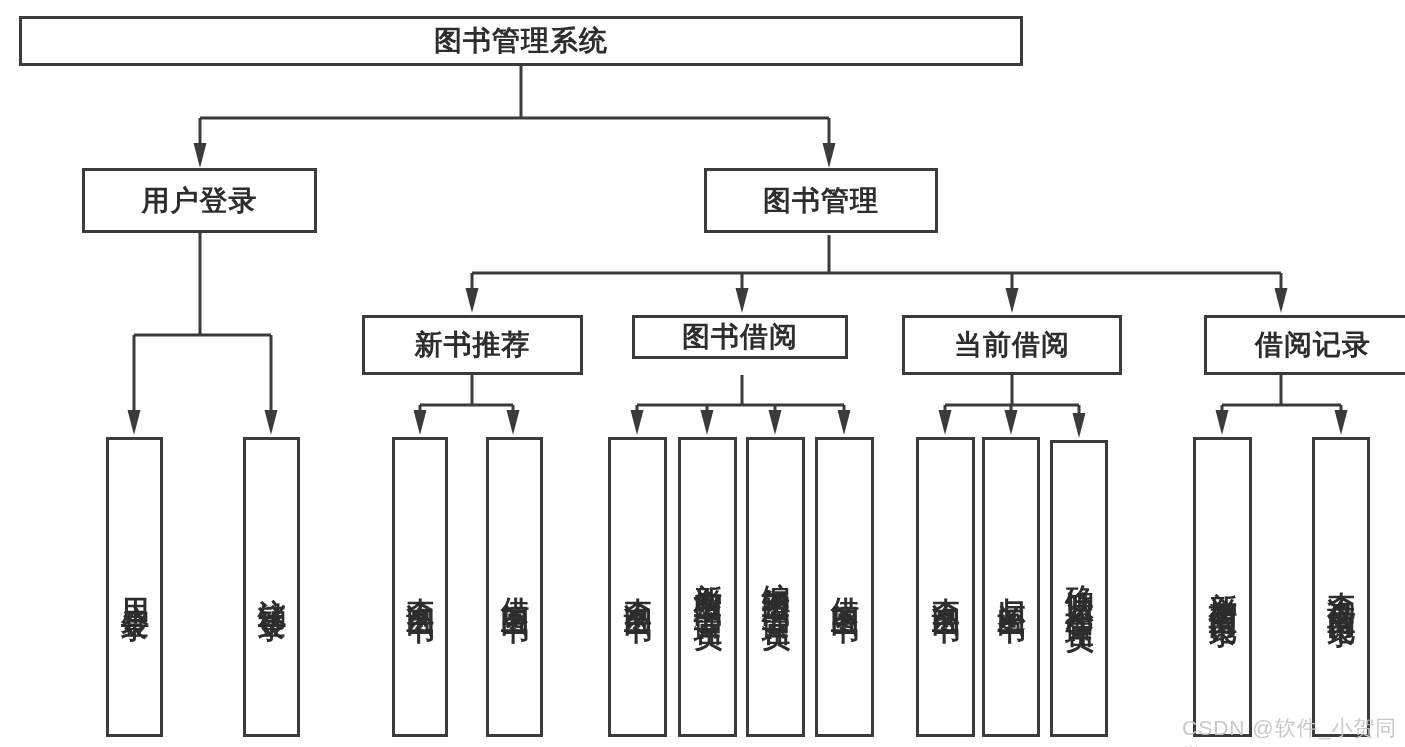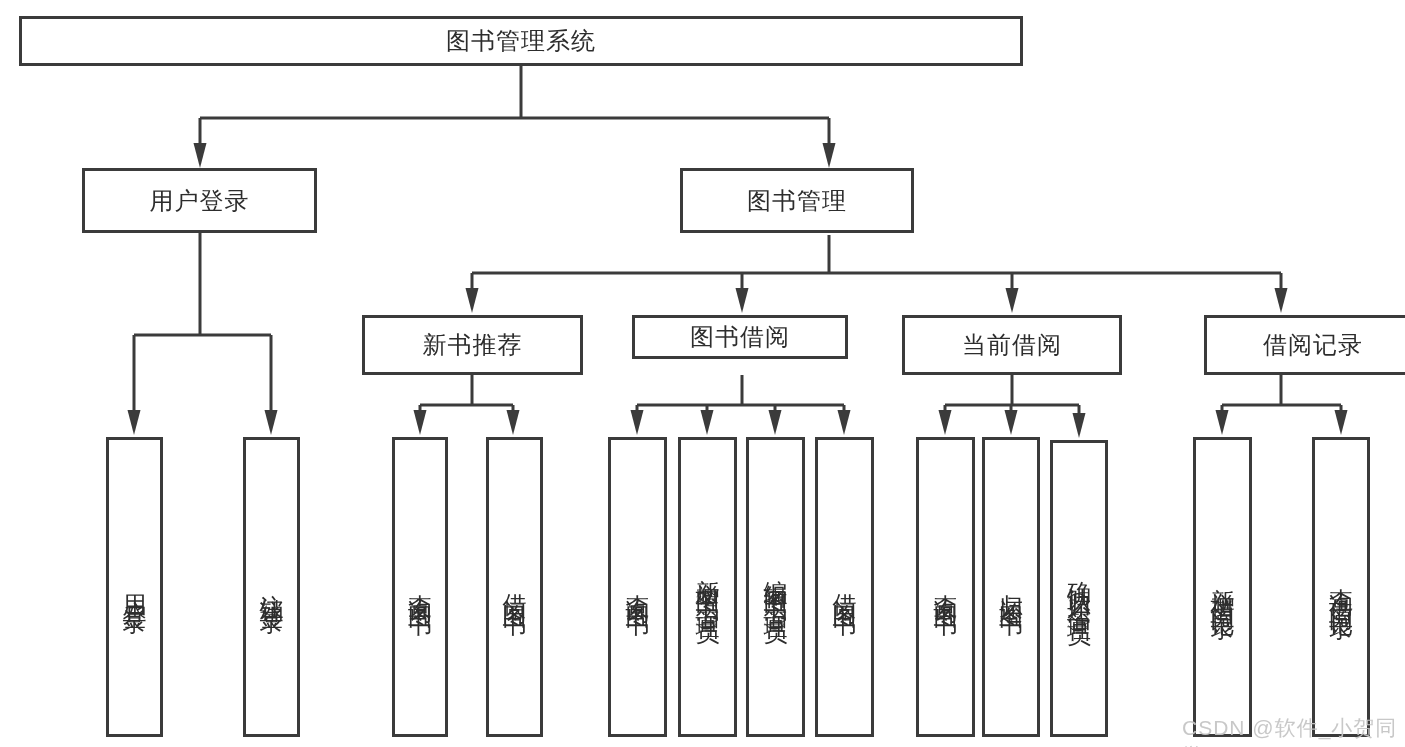--- a/index.html
+++ b/index.html
@@ -5,21 +5,21 @@
   html,body{margin:0;padding:0;background:#ffffff;}
   .canvas{
     position:relative;width:1405px;height:747px;background:#ffffff;overflow:hidden;
     font-family:"Liberation Sans","DejaVu Sans",sans-serif;
     color:#2d2d2d;
   }
   #connectors{position:absolute;left:0;top:0;width:1405px;height:747px;z-index:1;}
   .box{
     position:absolute;box-sizing:border-box;background:#ffffff;
     border:3px solid #3b3b3b;display:flex;align-items:center;justify-content:center;
-    font-size:24px;z-index:2;white-space:nowrap;
+    font-size:28px;z-index:2;white-space:nowrap;font-weight:bold;
   }
   .h{letter-spacing:1px;}
   .v{
     top:437px;height:300px;writing-mode:vertical-lr;text-orientation:mixed;
     letter-spacing:6px;white-space:normal;line-height:1;
   }
   .watermark{
     position:absolute;left:1182px;top:714px;z-index:3;
     font-size:21px;color:rgba(197,197,197,0.95);letter-spacing:1px;
   }
@@ -80,21 +80,21 @@
       <polygon points="1072.5,413 1085.5,413 1079,438" fill="#3b3b3b"></polygon>
       <line x1="1222" y1="405" x2="1222" y2="415" stroke="#3b3b3b" stroke-width="3"></line>
       <polygon points="1215.5,410 1228.5,410 1222,435" fill="#3b3b3b"></polygon>
       <line x1="1341" y1="405" x2="1341" y2="415" stroke="#3b3b3b" stroke-width="3"></line>
       <polygon points="1334.5,410 1347.5,410 1341,435" fill="#3b3b3b"></polygon>
     </svg>
 
   <div class="box h" style="left:19px;top:16px;width:1004px;height:50px;">图书管理系统</div>
 
   <div class="box h" style="left:82px;top:168px;width:235px;height:65px;">用户登录</div>
-  <div class="box h" style="left:680px;top:168px;width:234px;height:65px;">图书管理</div>
+  <div class="box h" style="left:704px;top:168px;width:234px;height:65px;">图书管理</div>
 
   <div class="box h" style="left:362px;top:315px;width:221px;height:60px;">新书推荐</div>
   <div class="box h" style="left:632px;top:315px;width:216px;height:44px;">图书借阅</div>
   <div class="box h" style="left:902px;top:315px;width:220px;height:60px;">当前借阅</div>
   <div class="box h" style="left:1172px;top:315px;width:218px;height:60px;margin-left:32px;">借阅记录</div>
 
   <div class="box v" style="left:106px;width:57px;">用户登录</div>
   <div class="box v" style="left:243px;width:57px;">注销登录</div>
 
   <div class="box v" style="left:392px;width:56px;">查询图书</div>

